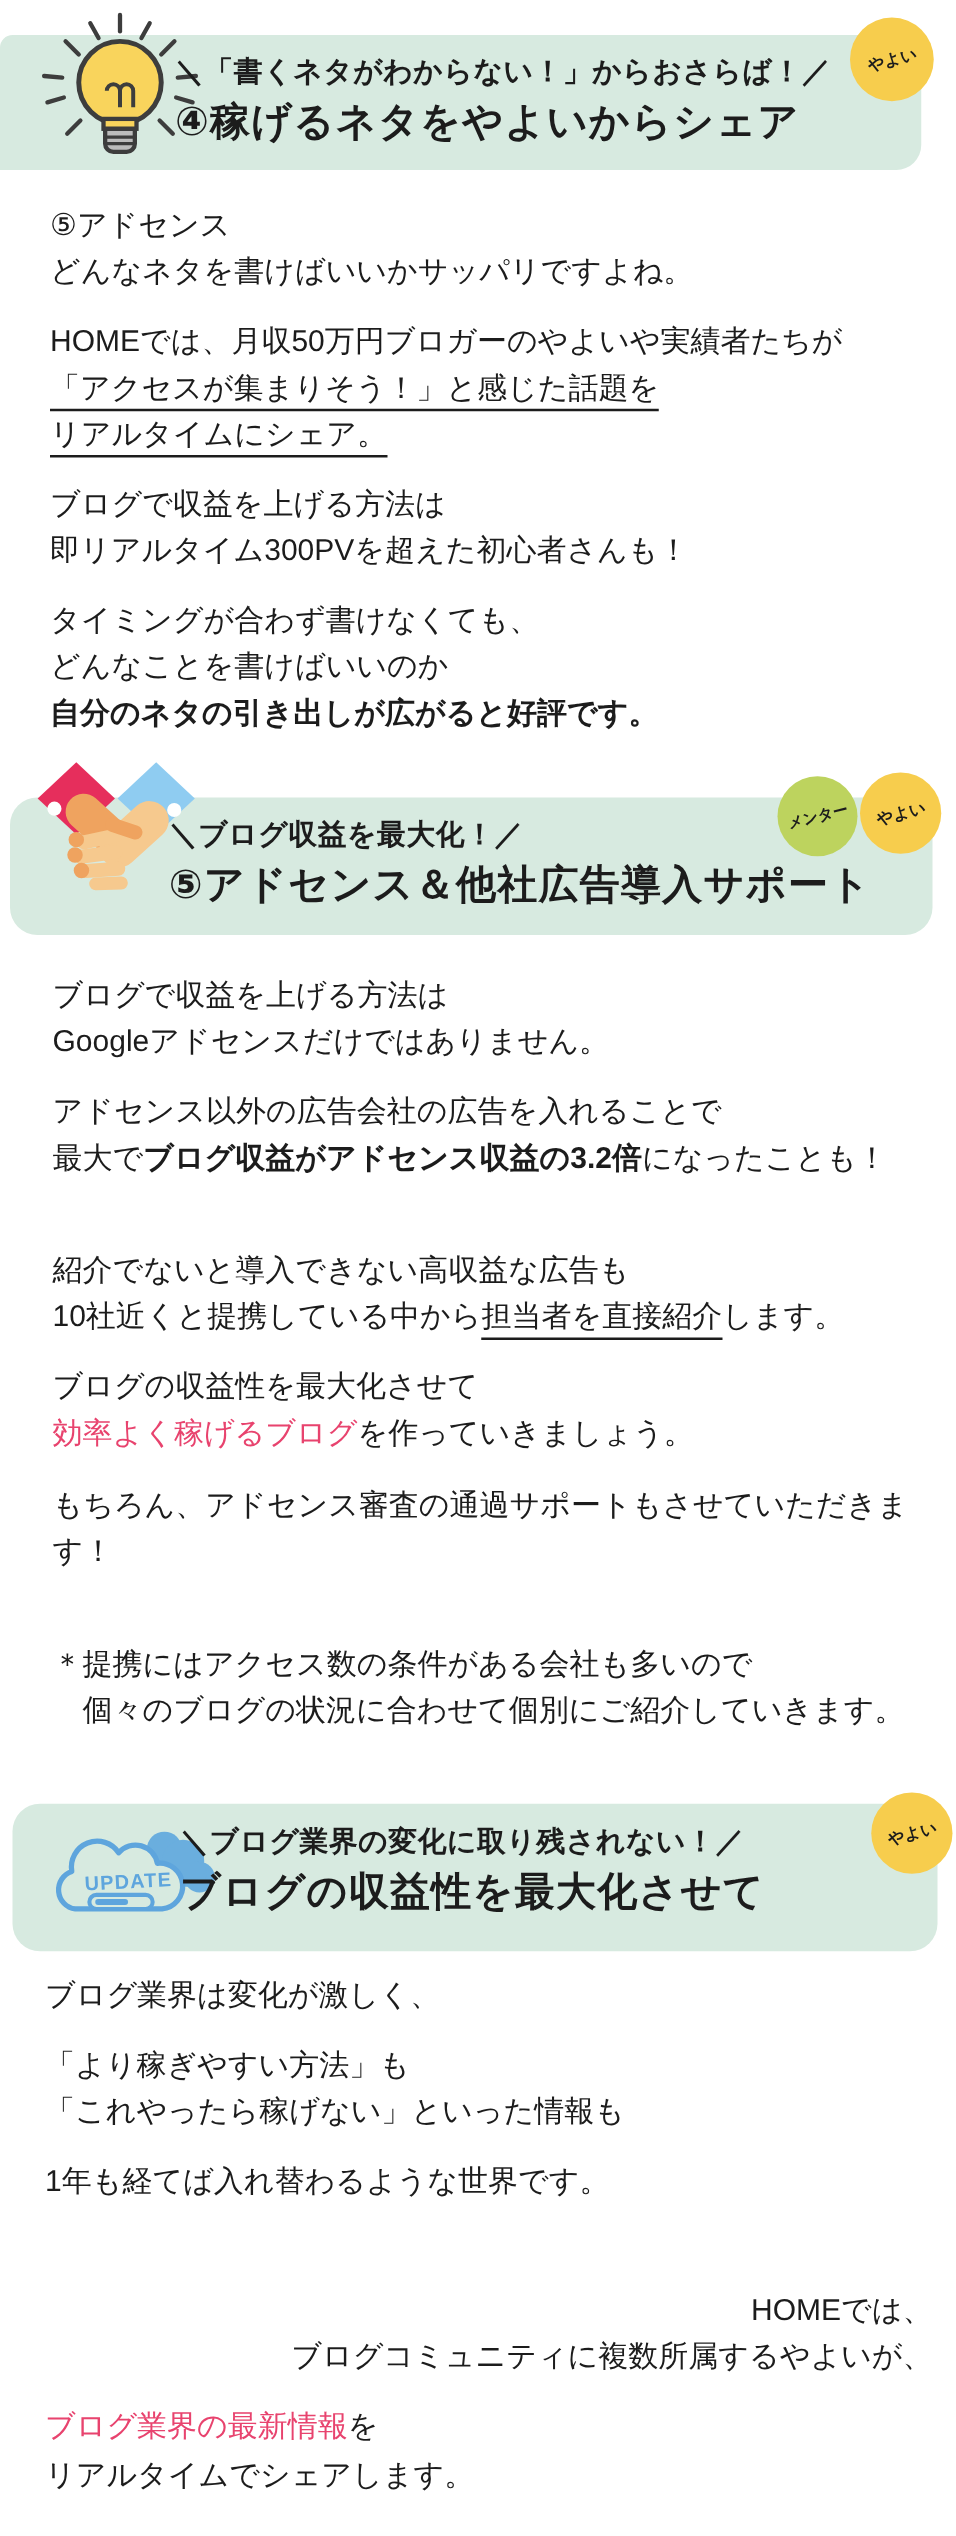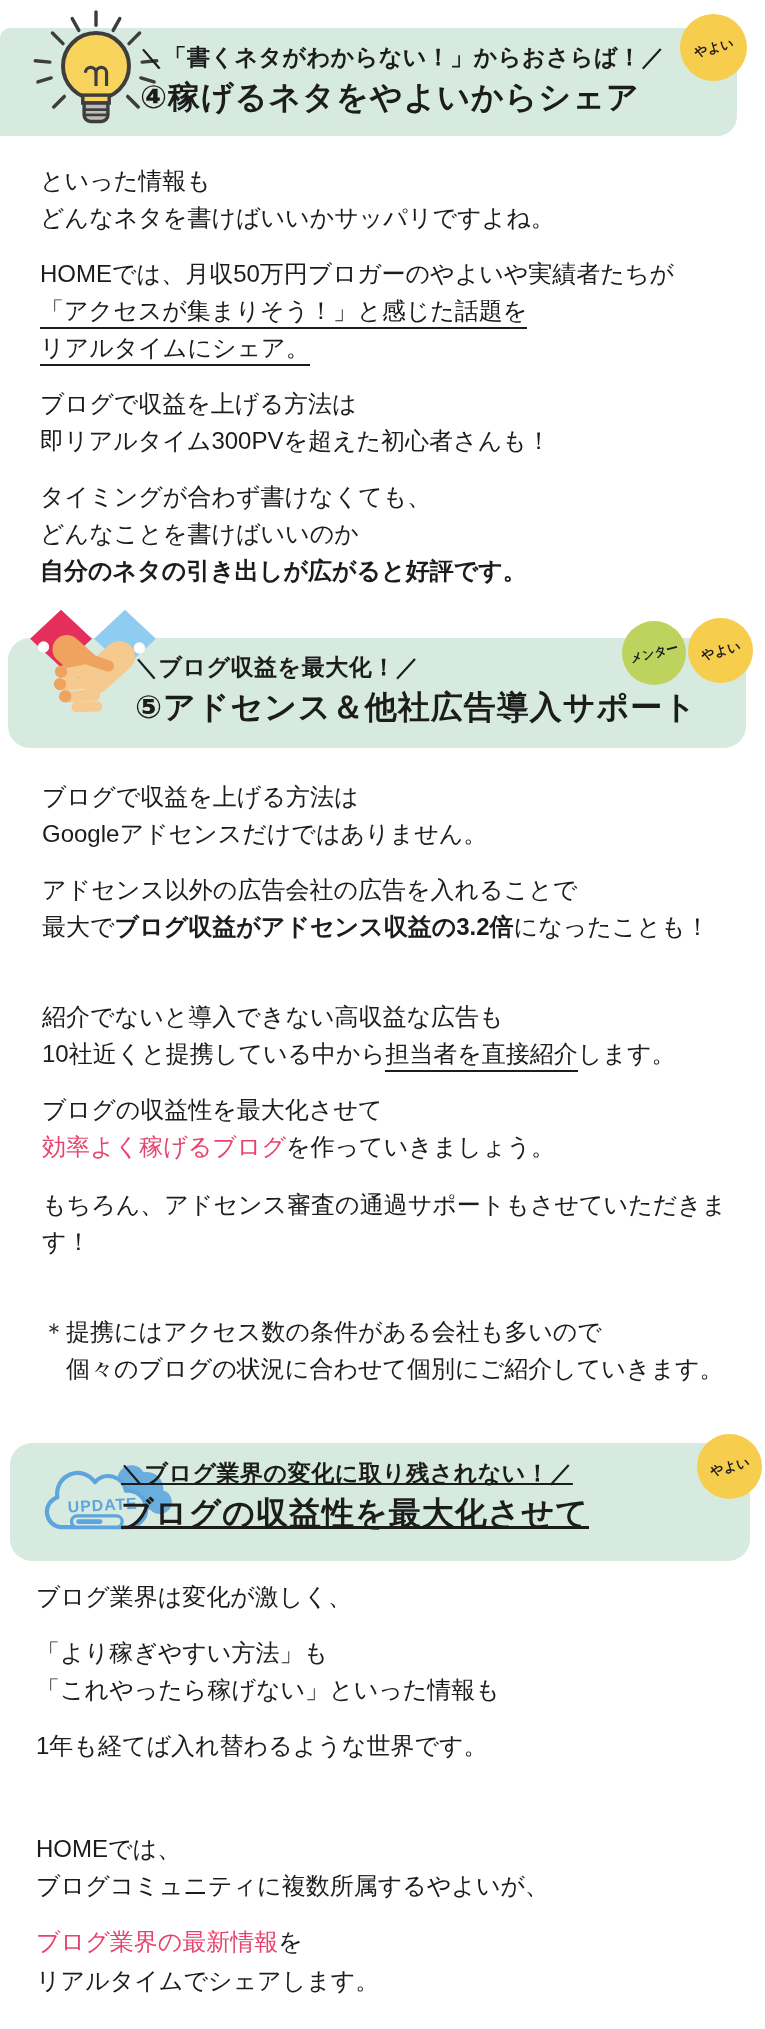--- a/index.html
+++ b/index.html
@@ -10,21 +10,21 @@
     overflow:hidden; margin:0 auto;
   }
   .band{ position:absolute; background:#d7eae0; }
   .band-4{ top:28px; left:0; width:737px; height:108px; border-radius:10px 20px 20px 0; }
   .band-5{ top:638px; left:8px; width:738px; height:110px; border-radius:22px; }
   .band-6{ top:1443px; left:10px; width:740px; height:118px; border-radius:22px; }
 
   .htext{ position:absolute; }
   .htext-4{ top:42px; left:140px; width:530px; }
   .htext-5{ top:652px; left:135px; width:575px; }
-  .htext-6{ top:1458px; left:121px; width:545px;text-decoration:underline; }
+  .htext-6{ top:1458px; left:144px; width:545px; }
   .tagline{ font-size:23px; font-weight:700; letter-spacing:.5px; line-height:30px; }
   .title{ font-size:32px; font-weight:800; letter-spacing:1px; line-height:40px; margin-top:5px; }
 
   .badge{ position:absolute; border-radius:50%; display:flex; align-items:center; justify-content:center;
           font-weight:700; color:#1c1c1c; }
   .badge .rot{ transform:rotate(-14deg); display:inline-block; }
   .badge-yellow{ background:#f7cd4d; }
   .badge-green{ background:#bdd35e; }
   .badge-4{ top:14px; left:680px; width:67px; height:67px; font-size:13px; }
   .badge-5a{ top:621px; left:622px; width:64px; height:64px; font-size:12px; }
@@ -35,21 +35,21 @@
   .icon-bulb{ top:8px; left:26px; width:140px; height:132px; }
   .icon-hand{ top:596px; left:26px; width:134px; height:138px; }
   .icon-cloud{ top:1450px; left:34px; width:150px; height:100px; }
 
   .body{ position:absolute; font-size:24px; line-height:37px; }
   .body-4{ top:162px; left:40px; width:710px; }
   .body-5{ top:778px; left:42px; width:710px; }
   .body-6{ top:1578px; left:36px; width:710px; }
   .para + .para{ margin-top:19px; }
   .para.gap-xl{ margin-top:53px; }
-  .para.gap-2x{ margin-top:66px; }
+  .para.gap-2x{ margin-top:66px;text-align:right; }
   .line{ min-height:37px; white-space:nowrap; }
   .line span.b{ font-weight:700; }
   .line span.u{ border-bottom:2px solid #1c1c1c; padding-bottom:3px;text-align:center; }
   .line span.pink{ color:#e8436e;font-family:Liberation Mono, monospace; }
 </style>
 </head>
 <body>
 
 <div class="canvas">
 
@@ -84,21 +84,21 @@
     <div class="tagline">＼「書くネタがわからない！」からおさらば！／</div>
     <div class="title">④稼げるネタをやよいからシェア</div>
   </div>
 
   <div class="badge badge-yellow badge-4">
     <span class="rot">やよい</span>
   </div>
 
   <div class="body body-4">
       <div class="para">
-        <div class="line"><span>といった情報も</span></div>
+        <div class="line"><span>⑤アドセンス</span></div>
         <div class="line"><span>どんなネタを書けばいいかサッパリですよね。</span></div>
       </div>
       <div class="para">
         <div class="line"><span>HOMEでは、月収50万円ブロガーのやよいや実績者たちが</span></div>
         <div class="line"><span class="u">「アクセスが集まりそう！」と感じた話題を</span></div>
         <div class="line"><span class="u">リアルタイムにシェア。 </span></div>
       </div>
       <div class="para">
         <div class="line"><span>ブログで収益を上げる方法は</span></div>
         <div class="line"><span>即リアルタイム300PVを超えた初心者さんも！</span></div>

